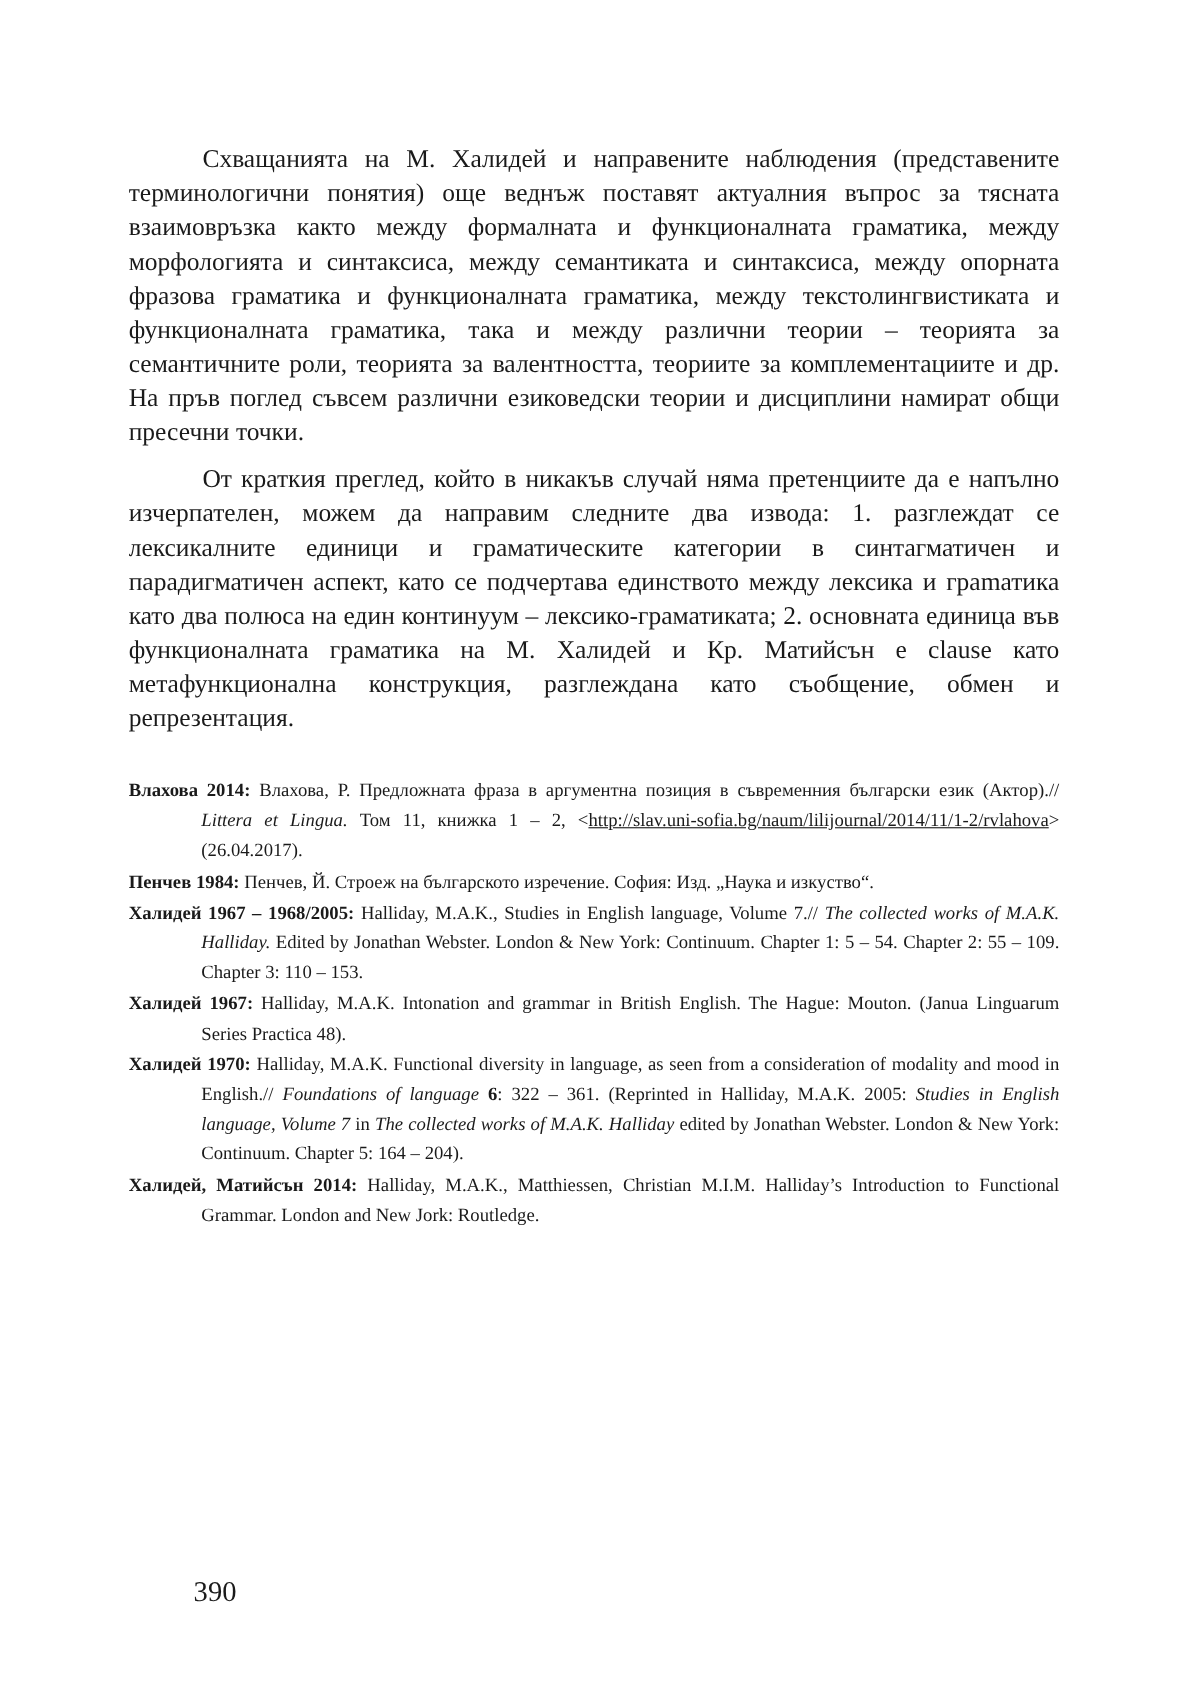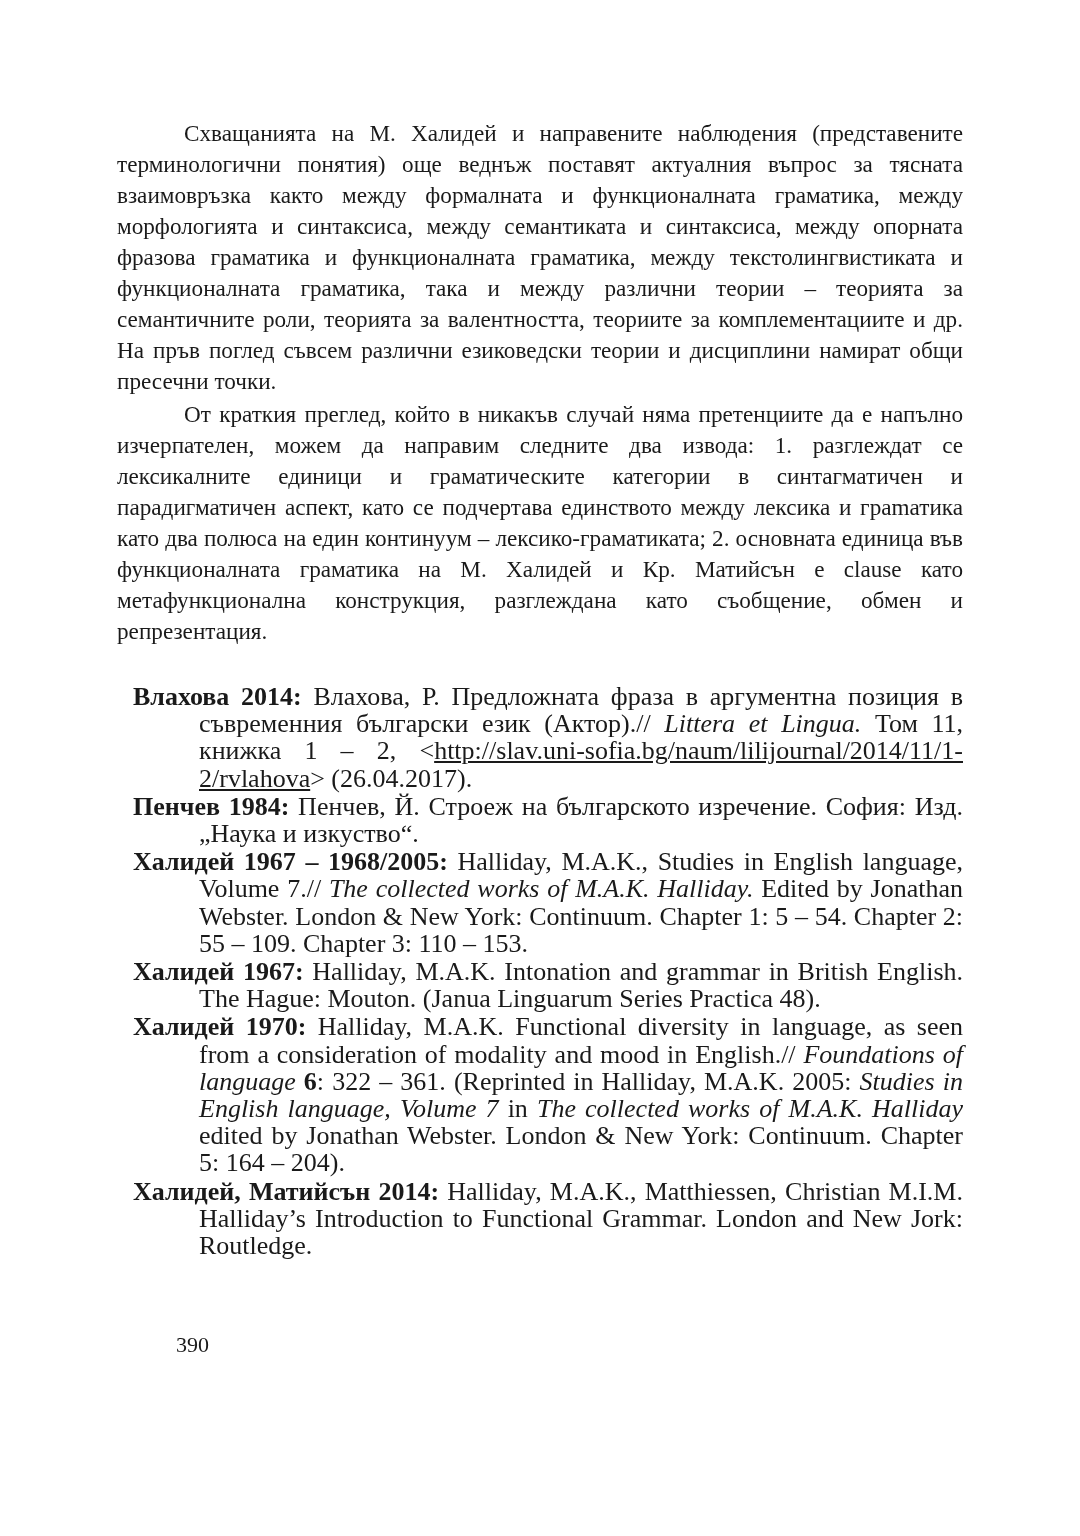--- a/index.html
+++ b/index.html
@@ -6,37 +6,37 @@
   body {
     width: 1080px; height: 1536px; position: relative; overflow: hidden;
     font-family: "Liberation Serif", "DejaVu Serif", serif;
     color: #1a1a1a;
   }
   .page {
     position: absolute; left: 117px; top: 118px; width: 846px;
   }
   .para {
     font-size: 23.2px; line-height: 31px; text-align: justify;
-    text-indent: 67px; margin: 0 0 2px 0;
+    text-indent: 67px; margin: 12px 0 2px 0;
     hyphens: manual;
   }
   .heading {
     font-weight: bold; font-size: 20px; margin: 41px 0 0 0; line-height: 28px;
     letter-spacing: 0.2px;
   }
   .refs { margin-top: 36px; }
   .ref {
-    font-size: 26px; line-height: 27.2px; text-align: justify;
-    padding-left: 66px; text-indent: -66px; margin: 0 0 1px 16px;
+    font-size: 17px; line-height: 27.2px; text-align: justify;
+    padding-left: 66px; text-indent: -66px; margin: 0 0 1px 0;
   }
   .ref b { font-weight: bold; }
   .ref i { font-style: italic; }
   .ref a { color: #1a1a1a; text-decoration: underline; }
   .pagenum {
-    position: absolute; left: 176px; top: 1332px; font-size: 22px;
+    position: absolute; left: 176px; top: 1432px; font-size: 26px;
   }
 </style>
 </head>
 <body>
 
 <div class="page">
   <p class="para">Схващанията на М. Халидей и направените наблюдения (представените терминологични понятия) още веднъж поставят актуалния въпрос за тясната взаимовръзка както между формалната и функционалната граматика, между морфологията и синтаксиса, между семантиката и синтаксиса, между опорната фразова граматика и функционалната граматика, между текстолингвистиката и функционалната граматика, така и между различни теории – теорията за семантичните роли, теорията за валентността, теориите за комплементациите и др. На пръв поглед съвсем различни езиковедски теории и дисциплини намират общи пресечни точки.</p>
   <p class="para">От краткия преглед, който в никакъв случай няма претенциите да е напълно изчерпателен, можем да направим следните два извода: 1. разглеждат се лексикалните единици и граматическите категории в синтагматичен и парадигматичен аспект, като се подчертава единството между лексика и гра­mатика като два полюса на един континуум – лексико-граматиката; 2. основ­ната единица във функционалната граматика на М. Халидей и Кр. Матийсън е clause като метафункционална конструкция, разглеждана като съобщение, об­мен и репрезентация.</p>
 
 

